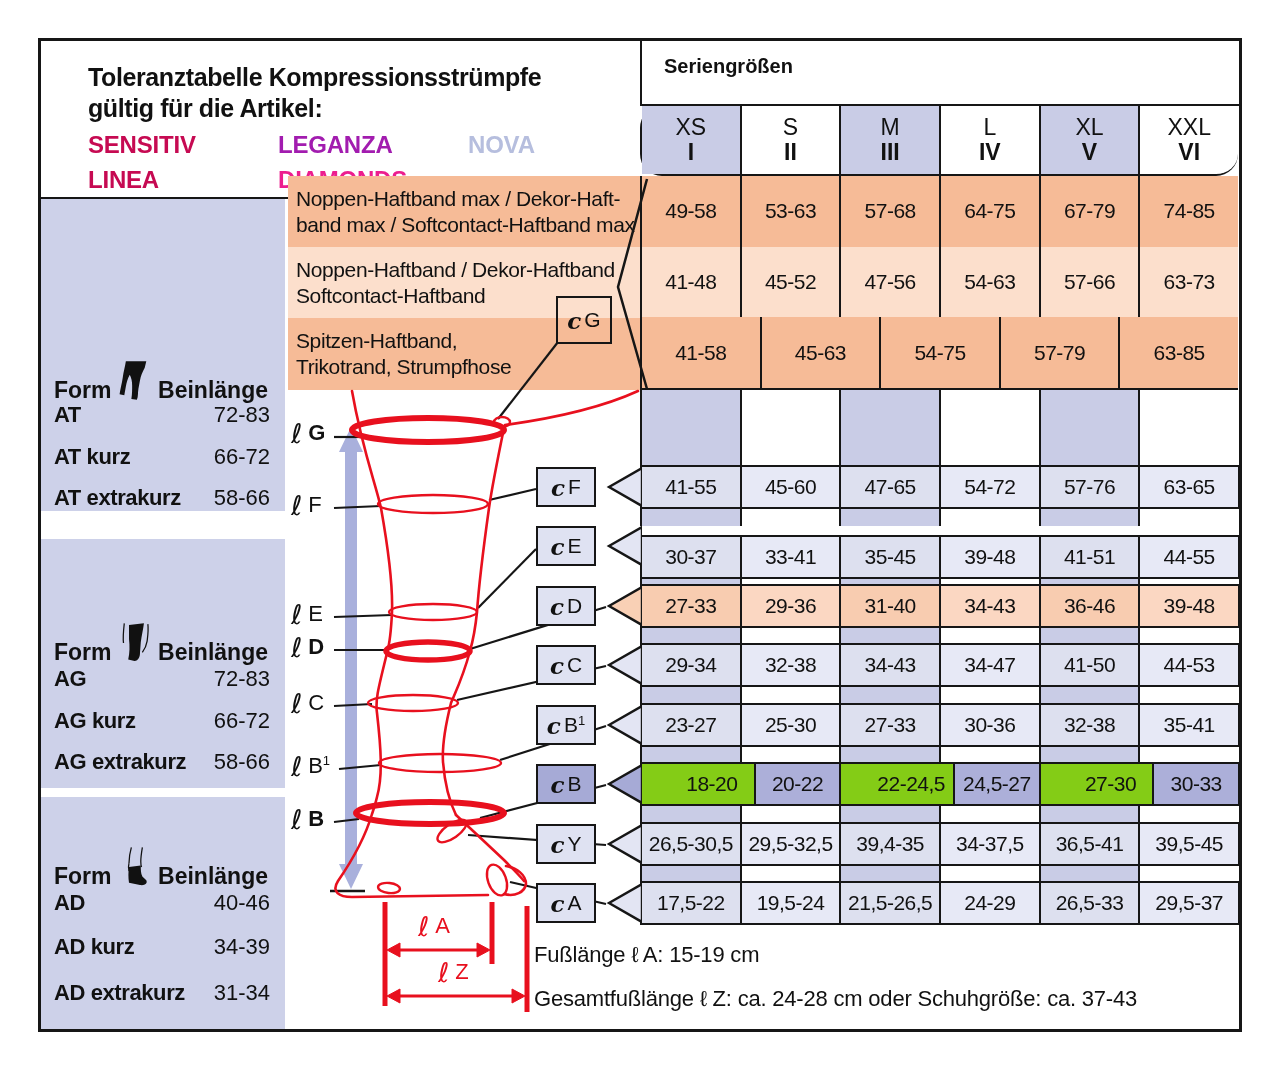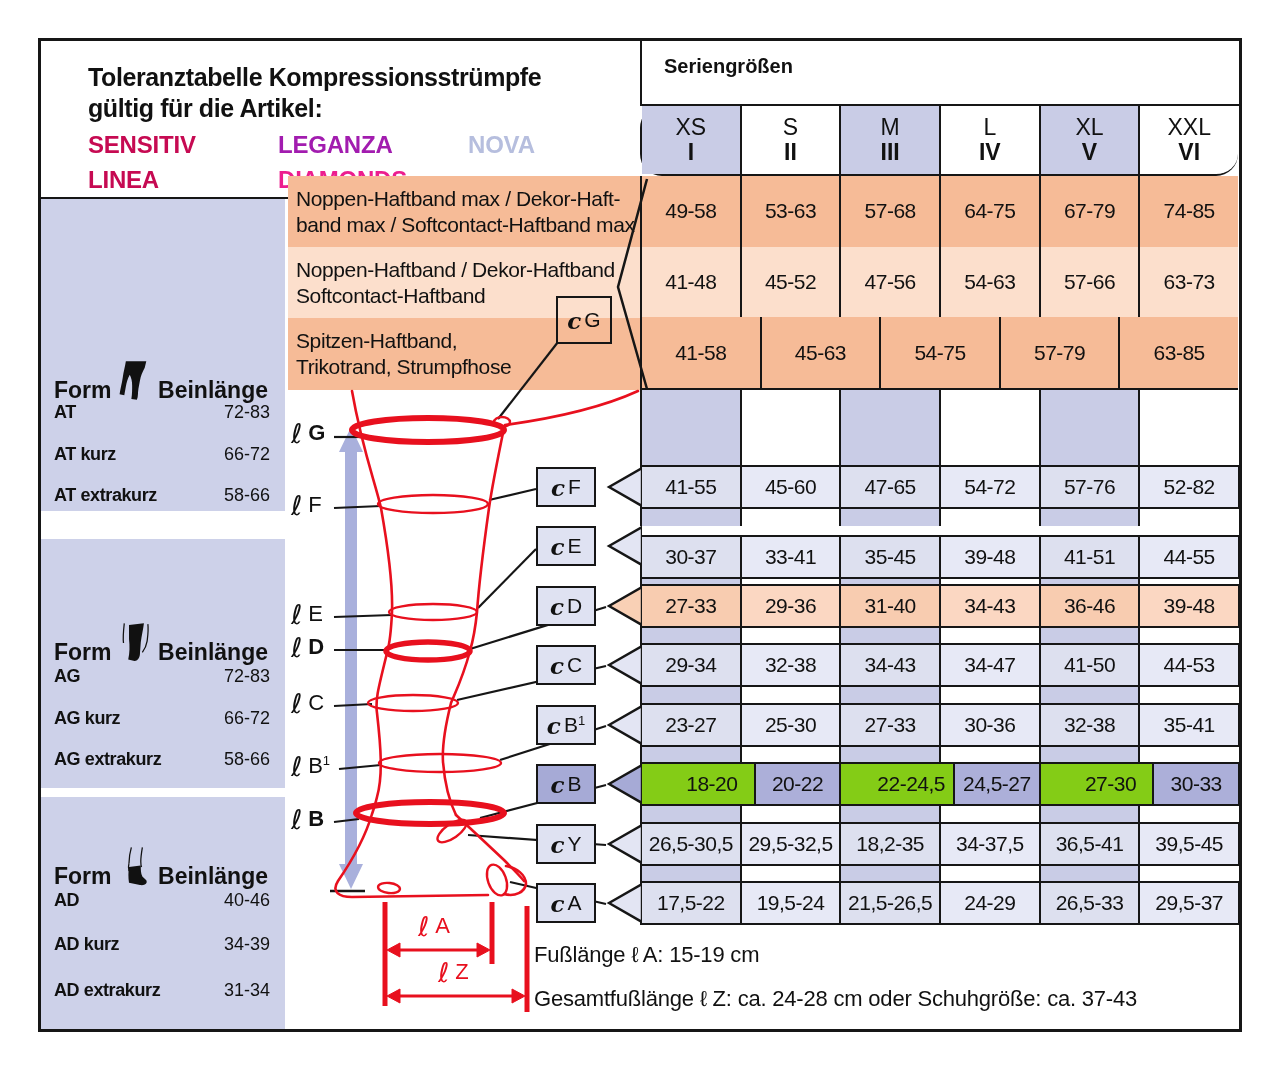--- a/index.html
+++ b/index.html
@@ -63,21 +63,21 @@
   .llab{z-index:4;display:flex;align-items:flex-start;}
   .ell{font-family:"DejaVu Sans",sans-serif;font-size:27px;line-height:27px;}
   .llet{font-size:22px;line-height:26px;margin-left:6px;}
   .bold{font-weight:bold;}
   .lsup{font-size:13px;}
   .red, .red .ell, .red .llet{color:#e8101e;}
   
   .side-box{left:41px;width:244px;background:#cdd1e9;z-index:1;}
   .side-head{z-index:2;display:flex;align-items:flex-end;}
   .side-head .frm{font-size:23px;font-weight:bold;}
-  .side-row{z-index:2;display:flex;justify-content:space-between;width:216px;font-size:18px;gap:13px;}
+  .side-row{z-index:2;display:flex;justify-content:space-between;width:216px;font-size:22px;gap:13px;}
   .side-row .lab{font-weight:bold;letter-spacing:-0.4px;}
   
   .footnote{z-index:4;font-size:22px;letter-spacing:-0.2px;white-space:nowrap;}
   #overlay{left:0;top:0;z-index:3;pointer-events:none;}
 </style>
 </head>
 <body>
 
 <div id="canvas">
 
@@ -227,21 +227,21 @@
       <div class="stripe-cell shade"></div>
       <div class="stripe-cell"></div>
     </div>
 
   <div class="abs mrow row-light" style="top:465px;">
     <div class="mcell cshade">41-55</div>
     <div class="mcell">45-60</div>
     <div class="mcell cshade">47-65</div>
     <div class="mcell">54-72</div>
     <div class="mcell cshade">57-76</div>
-    <div class="mcell">52-82</div>
+    <div class="mcell">63-65</div>
   </div>
   <div class="abs mrow row-light" style="top:524px;margin-top:11px;">
     <div class="mcell cshade">30-37</div>
     <div class="mcell">33-41</div>
     <div class="mcell cshade">35-45</div>
     <div class="mcell">39-48</div>
     <div class="mcell cshade">41-51</div>
     <div class="mcell">44-55</div>
   </div>
   <div class="abs mrow row-salmon" style="top:584px;">
@@ -272,21 +272,21 @@
     <div class="mcell cshade">18-20</div>
     <div class="mcell">20-22</div>
     <div class="mcell cshade">22-24,5</div>
     <div class="mcell">24,5-27</div>
     <div class="mcell cshade">27-30</div>
     <div class="mcell">30-33</div>
   </div>
   <div class="abs mrow row-light" style="top:822px;">
     <div class="mcell cshade">26,5-30,5</div>
     <div class="mcell">29,5-32,5</div>
-    <div class="mcell cshade">18,2-35</div>
+    <div class="mcell cshade">39,4-35</div>
     <div class="mcell">34-37,5</div>
     <div class="mcell cshade">36,5-41</div>
     <div class="mcell">39,5-45</div>
   </div>
   <div class="abs mrow row-light" style="top:881px;">
     <div class="mcell cshade">17,5-22</div>
     <div class="mcell">19,5-24</div>
     <div class="mcell cshade">21,5-26,5</div>
     <div class="mcell">24-29</div>
     <div class="mcell cshade">26,5-33</div>

